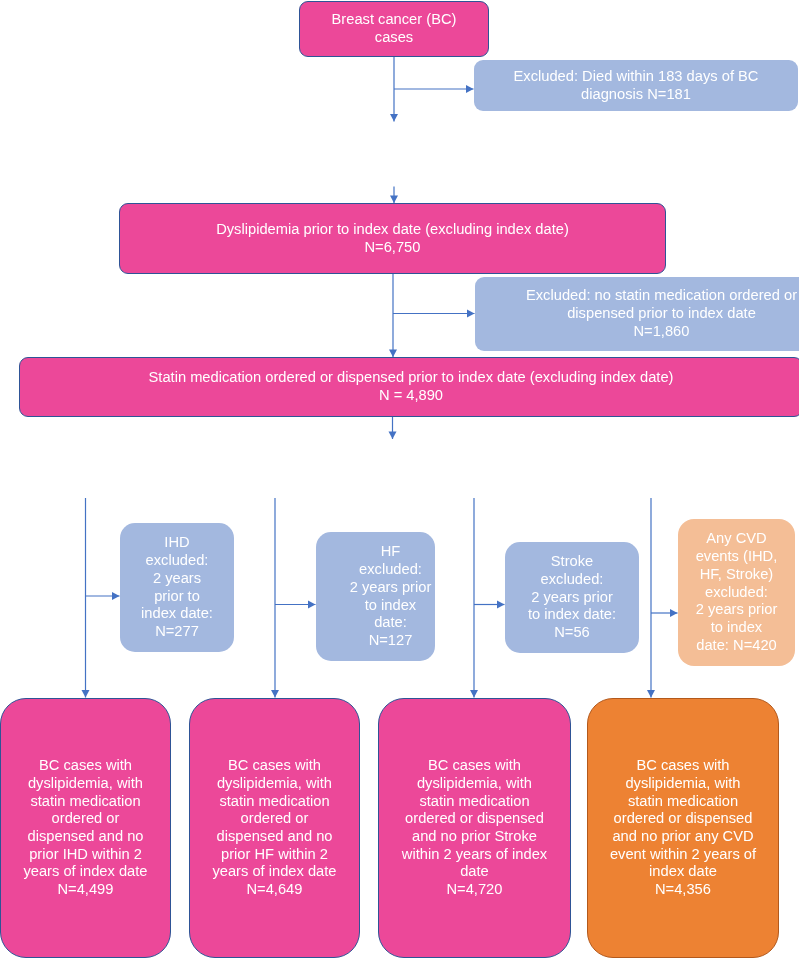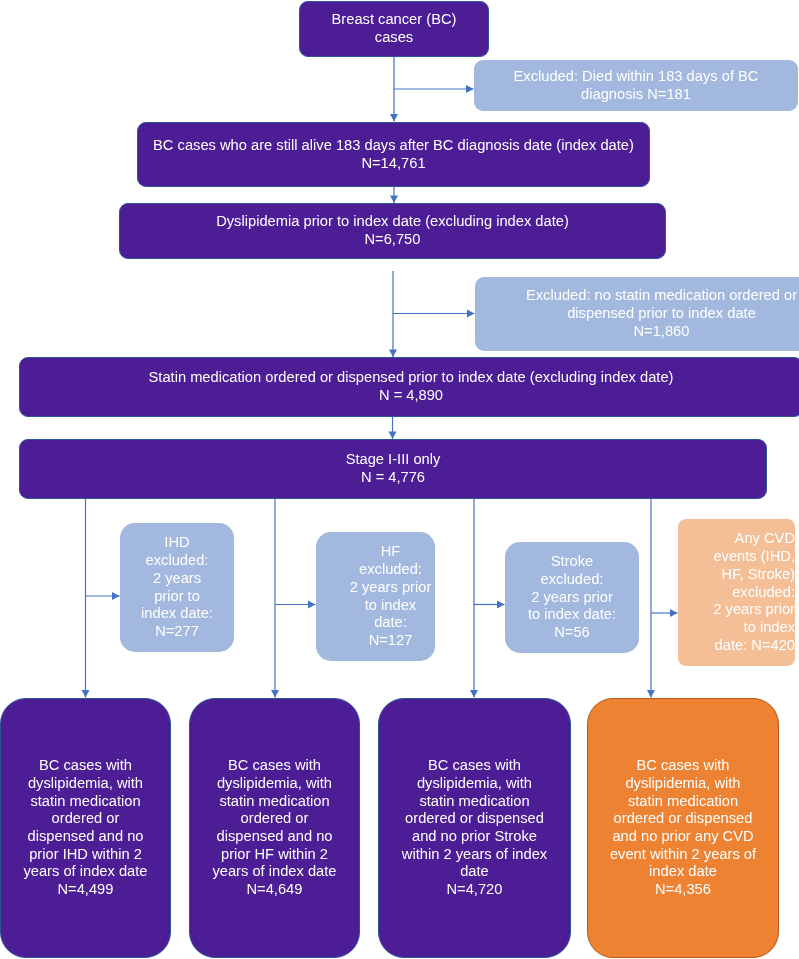--- a/index.html
+++ b/index.html
@@ -4,24 +4,24 @@
 <title>CONSORT flow diagram</title>
 <style>
   html,body{margin:0;padding:0;background:#ffffff;}
   #page{position:relative;width:799px;height:959px;background:#ffffff;overflow:hidden;
         font-family:"Liberation Sans",sans-serif;}
   .node{position:absolute;box-sizing:border-box;display:flex;align-items:center;
         justify-content:center;text-align:center;color:#ffffff;}
   .node .txt{width:100%;line-height:17.95px;font-size:14.7px;white-space:pre-line;}
   .excl .txt,.accent-light .txt{line-height:17.8px;}
   .r25 .txt,.accent .txt{line-height:17.7px;}
-  .primary{background:#4c1d95;border:1px solid #2E5496;border-radius:9px;}
+  .primary{background:#ec4899;border:1px solid #2E5496;border-radius:9px;}
   .excl{background:#A3B8DF;border-radius:9px;}
   .accent{background:#ED8233;border:1px solid #B3591C;border-radius:26px;}
-  .accent-light{background:#F4BE96;border-radius:8px;text-align:right;}
+  .accent-light{background:#F4BE96;border-radius:16px;}
   .r14{border-radius:15px;}
   .r25{border-radius:26px;}
   svg.links{position:absolute;left:0;top:0;width:799px;height:959px;pointer-events:none;}
 </style>
 </head>
 <body>
 
 <div id="page">
 
   <svg class="links" viewBox="0 0 799 959">
@@ -56,45 +56,37 @@
   <div class="node primary" style="left:299px;top:1px;width:190px;height:56px;">
     <div class="txt">Breast cancer (BC)
 cases</div>
   </div>
 
   <div class="node excl" style="left:474px;top:60px;width:324px;height:51px;">
     <div class="txt">Excluded: Died within 183 days of BC
 diagnosis N=181</div>
   </div>
 
-  <div class="node primary" style="left:137px;top:122px;width:513px;height:65px;">
-    <div class="txt">BC cases who are still alive 183 days after BC diagnosis date (index date)
-N=14,761</div>
-  </div>
 
-  <div class="node primary" style="left:119px;top:203px;width:547px;height:56px;">
+  <div class="node primary" style="left:119px;top:203px;width:547px;height:71px;">
     <div class="txt">Dyslipidemia prior to index date (excluding index date)
 N=6,750</div>
   </div>
 
   <div class="node excl" style="left:475px;top:277px;width:373px;height:74px;">
     <div class="txt">Excluded: no statin medication ordered or
 dispensed prior to index date
 N=1,860</div>
   </div>
 
   <div class="node primary" style="left:19px;top:357px;width:784px;height:60px;">
     <div class="txt">Statin medication ordered or dispensed prior to index date (excluding index date)
 N = 4,890</div>
   </div>
 
-  <div class="node primary" style="left:19px;top:439px;width:748px;height:60px;">
-    <div class="txt">Stage I-III only
-N = 4,776</div>
-  </div>
 
   <div class="node excl r14" style="left:120px;top:523px;width:114px;height:129px;">
     <div class="txt">IHD
 excluded:
 2 years
 prior to
 index date:
 N=277</div>
   </div>
 

